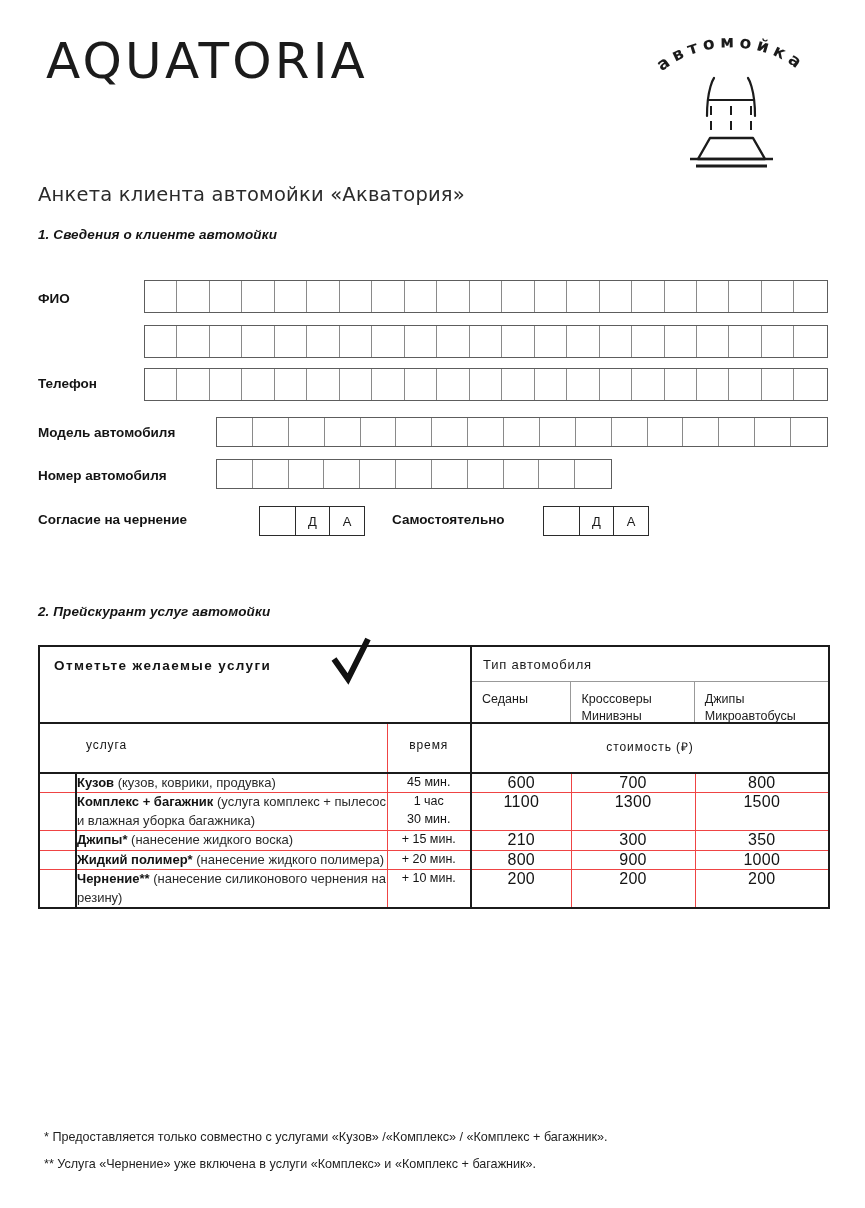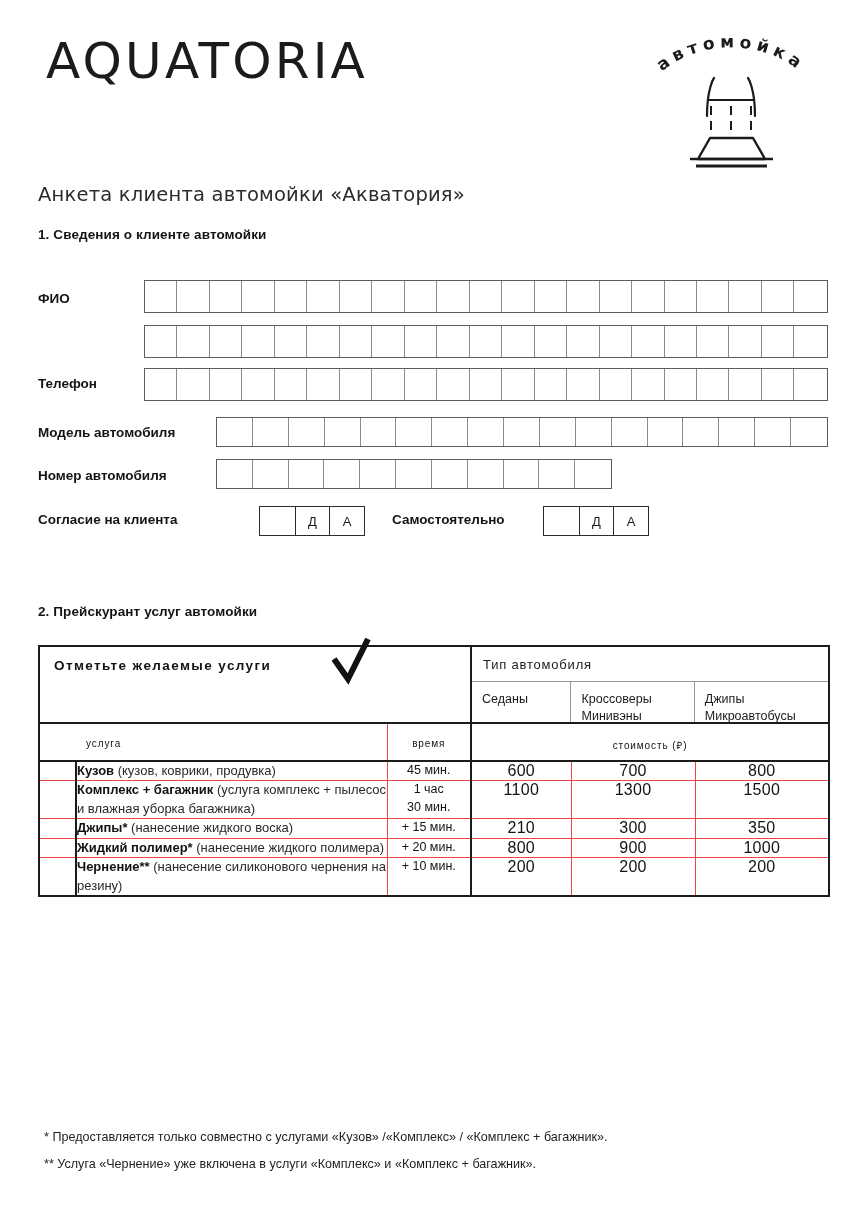--- a/index.html
+++ b/index.html
@@ -61,20 +61,21 @@
     color: #2b2b2b;
     white-space: nowrap;
   }
   .section-heading {
     position: absolute;
     font-size: 13.5px;
     font-weight: bold;
     letter-spacing: 0.1px;
     color: #141414;
     white-space: nowrap;
+    font-style: italic;
   }
   #section1-heading { left: 38px; top: 227px; }
   #section2-heading { left: 38px; top: 604px; }
 
   
   .field-label {
     position: absolute;
     font-size: 13.5px;
     font-weight: bold;
     color: #141414;
@@ -174,25 +175,25 @@
     padding: 9px 0 8px 10px;
     font-size: 12.5px;
     line-height: 1.32;
     color: #1b1b1b;
     height: 40px;
     box-sizing: border-box;
   }
   .vehicle-col span { display: block; }
 
   .col-head {
-    font-size: 10px;
+    font-size: 12px;
     font-weight: bold;
     letter-spacing: 0.9px;
     color: #141414;
-    height: 38px;
+    height: 50px;
     box-sizing: border-box;
   }
   .col-head.left-pad { padding: 14px 0 0 46px; }
   .col-head.centered {
     text-align: center;
     padding-top: 14px;
   }
 
   .chk-cell { width: 37px; }
 
@@ -277,21 +278,21 @@
   <div class="section-heading" id="section1-heading">1. Сведения о клиенте автомойки</div>
 
   <div class="field-label" style="left:38px; top:291px;">ФИО</div>
 
   <div class="field-label" style="left:38px; top:376px;">Телефон</div>
 
   <div class="field-label" style="left:38px; top:425px;">Модель автомобиля</div>
 
   <div class="field-label" style="left:38px; top:468px;">Номер автомобиля</div>
 
-  <div class="field-label" style="left:38px; top:512px;">Согласие на клиента</div>
+  <div class="field-label" style="left:38px; top:512px;">Согласие на чернение</div>
 
   <div class="field-label" style="left:392px; top:512px;">Самостоятельно</div>
 
   <div class="boxrow" id="row-fullname-1" style="left:144px; top:280px; width:684px; height:33px;">
       <div class="cell" style="width: 4.7619%;"></div>
       <div class="cell" style="width: 4.7619%;"></div>
       <div class="cell" style="width: 4.7619%;"></div>
       <div class="cell" style="width: 4.7619%;"></div>
       <div class="cell" style="width: 4.7619%;"></div>
       <div class="cell" style="width: 4.7619%;"></div>

